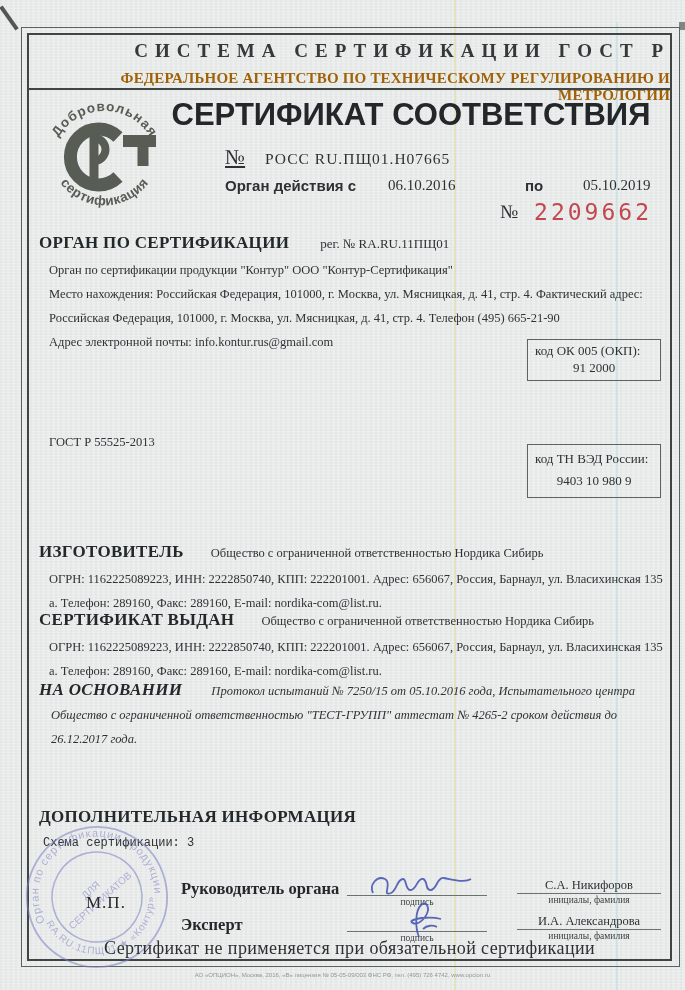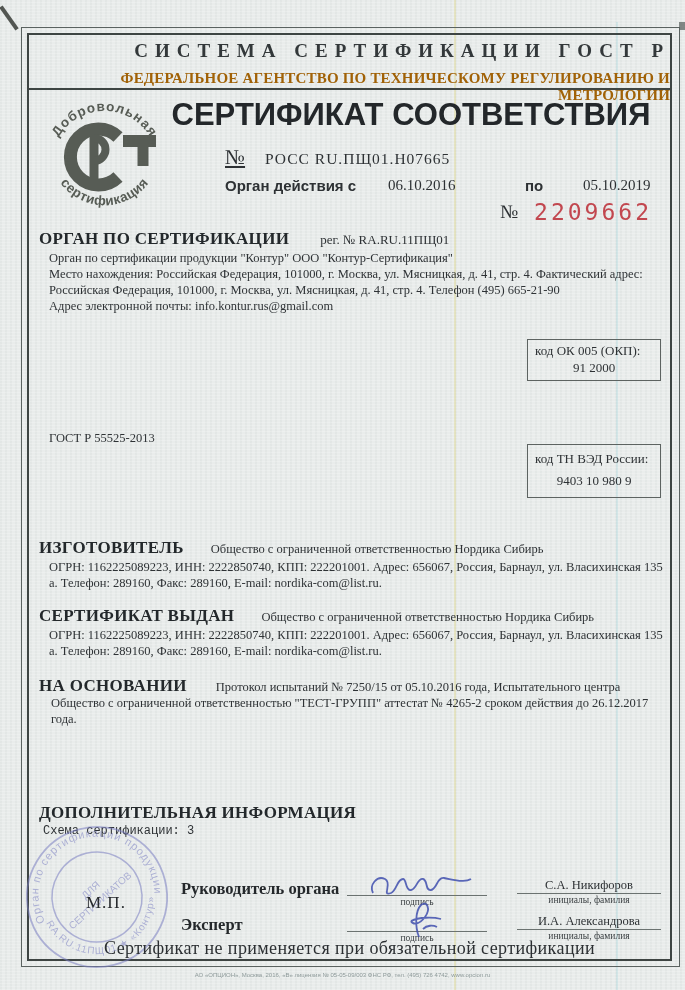--- a/index.html
+++ b/index.html
@@ -39,25 +39,25 @@
   .validity-row{position:absolute;left:196px;top:142px;width:440px;height:20px;}
   .validity-label{position:absolute;left:0;top:0;font-family:"Liberation Sans",sans-serif;font-weight:bold;font-size:15px;}
   .validity-from{position:absolute;left:163px;top:0;font-size:15px;}
   .validity-po{position:absolute;left:300px;top:0;font-family:"Liberation Sans",sans-serif;font-weight:bold;font-size:15px;}
   .validity-to{position:absolute;left:358px;top:0;font-size:15px;}
 
   .blankno-row{position:absolute;right:18px;top:164px;}
   .blankno-sym{font-size:19px;display:inline-block;margin-right:12px;vertical-align:2px;}
   .blankno-val{font-family:"DejaVu Sans Mono",monospace;font-size:23px;letter-spacing:3px;display:inline-block;}
 
-  .section{position:absolute;font-size:12.5px;line-height:16px;color:#2e3235;}
+  .section{position:absolute;font-size:12.5px;line-height:24px;color:#2e3235;}
   .sec-heading{font-weight:bold;font-size:17px;letter-spacing:.3px;color:#23282b;font-family:"Liberation Serif",serif;}
   .sec-body{padding-left:10px;margin-top:2px;}
   .reg-no{font-size:13px;margin-left:28px;}
-  .hang{padding-left:12px;text-indent:-12px;}
+  .hang{padding-left:12px;text-indent:-12px;font-style:italic;}
   .inline-gap{margin-right:18px;}
 
   .code-box{position:absolute;width:132px;border:1px solid #5d6361;background:rgba(255,255,255,.06);}
   .code-box-label{font-size:13px;padding:3px 4px 0 7px;}
   .code-box-value{font-size:13px;text-align:center;padding:1px 0 4px 0;}
 
   .stamp{position:absolute;left:-8px;top:786px;}
   .mp-label{position:absolute;left:57px;top:858px;font-size:17px;letter-spacing:1px;color:#26292c;}
 
   .sig-row{position:absolute;left:0;right:0;height:42px;}

